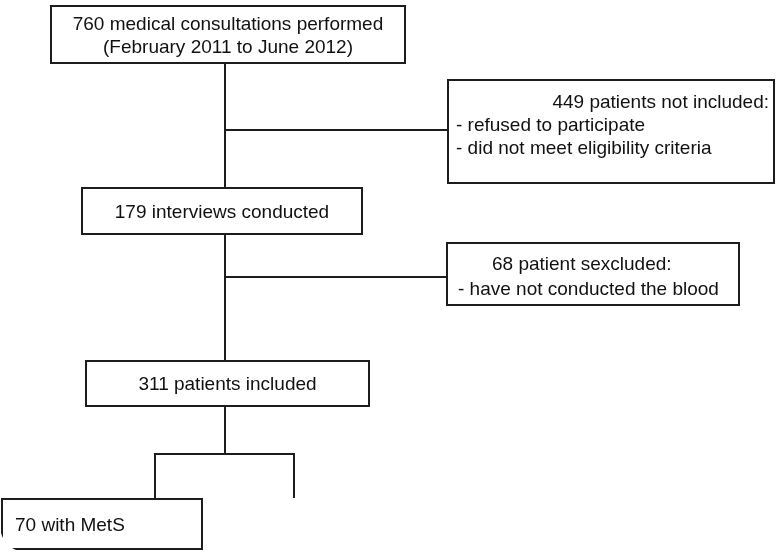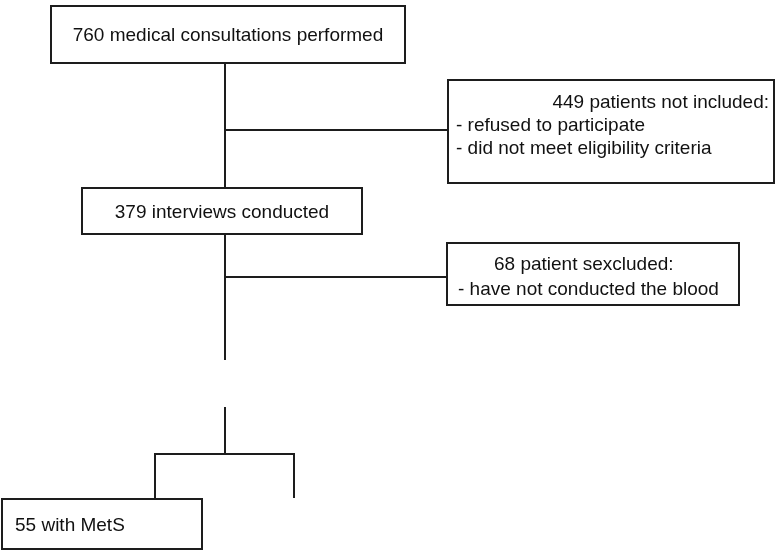--- a/index.html
+++ b/index.html
@@ -8,20 +8,21 @@
     background: #ffffff;
   }
   #stage {
     position: relative;
     width: 782px;
     height: 552px;
     background: #ffffff;
     font-family: "Liberation Sans", "DejaVu Sans", sans-serif;
     color: #111111;
     overflow: hidden;
+    border-radius: 26px;
   }
   .fbox {
     position: absolute;
     box-sizing: border-box;
     border: 2px solid #1d1d1d;
     background: #ffffff;
     font-size: 19px;
     line-height: 23px;
   }
   .center-both {
@@ -62,36 +63,40 @@
   <div class="line" style="left:225px; top:129px; width:222px; height:2px;"></div>
   <div class="line" style="left:224px; top:235px; width:2px; height:125px;"></div>
   <div class="line" style="left:225px; top:276px; width:221px; height:2px;"></div>
   <div class="line" style="left:224px; top:407px; width:2px; height:47px;"></div>
   <div class="line" style="left:154px; top:453px; width:141px; height:2px;"></div>
   <div class="line" style="left:154px; top:453px; width:2px; height:45px;"></div>
   <div class="line" style="left:293px; top:453px; width:2px; height:45px;"></div>
 
   <div class="fbox center-col" style="left:50px; top:5px; width:356px; height:59px;">
     <div>760 medical consultations performed</div>
+    <div>(February 2011 to June 2012)</div>
   </div>
 
   <div class="fbox" style="left:447px; top:79px; width:328px; height:105px; padding:9px 4px 0 7px;">
     <div class="heading-center">449 patients not included:</div>
     <div class="bullet">- refused to participate</div>
     <div class="bullet">- did not meet eligibility criteria</div>
   </div>
 
   <div class="fbox center-both" style="left:81px; top:187px; width:282px; height:48px;">
-    <div>379 interviews conducted</div>
+    <div>179 interviews conducted</div>
   </div>
 
   <div class="fbox" style="left:446px; top:242px; width:294px; height:64px; padding:7px 4px 0 0; line-height:25px;">
-    <div class="bullet" style="padding-left:30px;margin-left:16px;">68 patient sexcluded:</div>
+    <div class="bullet" style="padding-left:44px;">68 patient sexcluded:</div>
     <div class="bullet" style="padding-left:10px;">- have not conducted the blood</div>
   </div>
 
+  <div class="fbox center-both" style="left:85px; top:360px; width:285px; height:47px;">
+    <div>311 patients included</div>
+  </div>
 
   <div class="fbox left-v-center" style="left:1px; top:498px; width:202px; height:52px; padding-left:12px;">
-    <div>55 with MetS</div>
+    <div>70 with MetS</div>
   </div>
 
 
 </div>
 
 </body></html>

